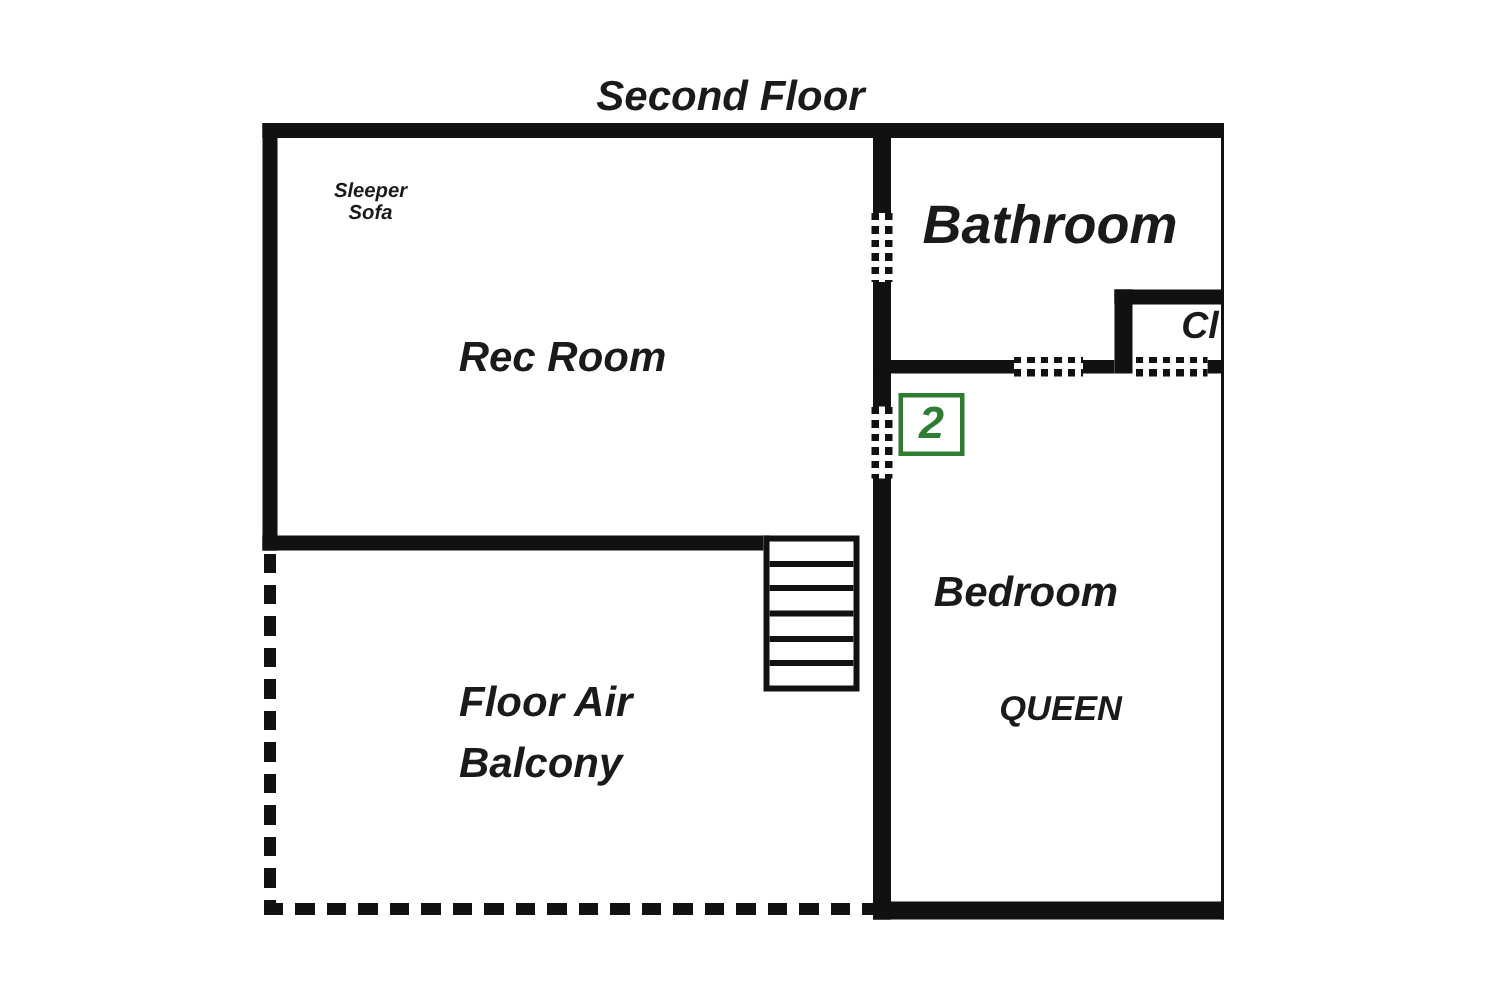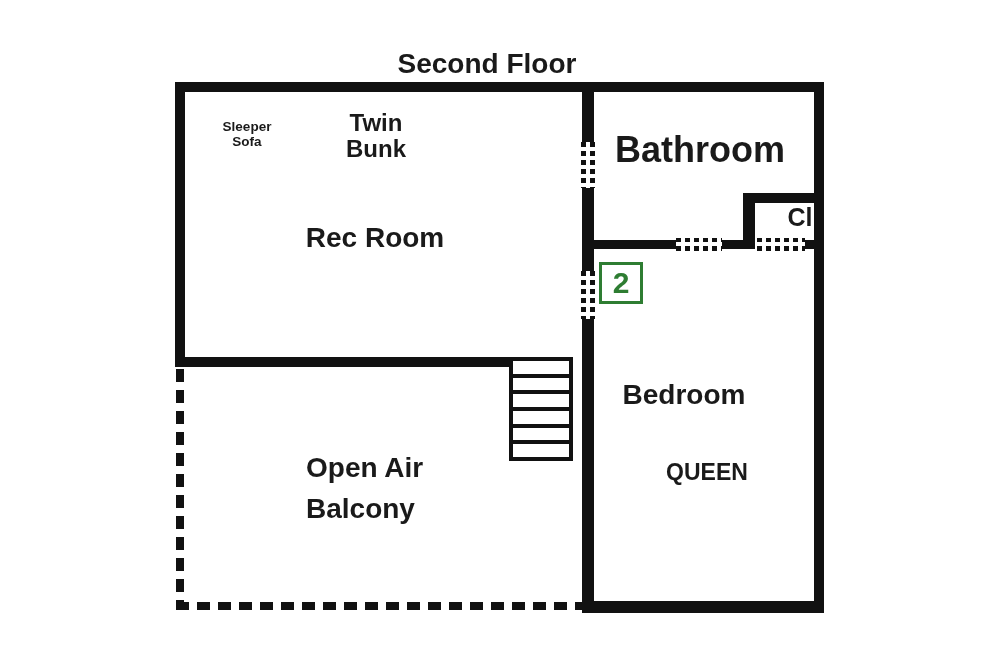--- a/index.html
+++ b/index.html
@@ -1,22 +1,23 @@
 <!DOCTYPE html>
 <html><head>
 <meta charset="utf-8">
 <style>
   html,body{margin:0;padding:0;background:#fff;}
   .canvas{
     position:relative;
-    width:1000px;height:667px;
+    width:816px;height:667px;
     background:#ffffff;
     font-family:"Liberation Sans","DejaVu Sans",sans-serif;
     color:#1a1a1a;
     overflow:hidden;
+    font-style:italic;
   }
   .wall{position:absolute;background:#111111;}
   .label{
     position:absolute;
     font-weight:700;
     color:#1a1a1a;
     text-align:center;
     white-space:pre-line;
     line-height:1.05;
   }
@@ -106,23 +107,21 @@
       <div class="stair-row"></div>
       <div class="stair-row"></div>
     </div>
 
   <div class="badge">
     <span>2</span>
   </div>
 
   <div class="label sleeper">Sleeper
 Sofa</div>
-  <div class="label twinbunk">Twin
-Bunk</div>
   <div class="label recroom">Rec Room</div>
   <div class="label bathroom">Bathroom</div>
   <div class="label closet">Cl</div>
   <div class="label bedroom">Bedroom</div>
   <div class="label queen">QUEEN</div>
-  <div class="label balcony">Open Air
+  <div class="label balcony">Floor Air
 Balcony</div>
 
 </div>
 
 </body></html>

